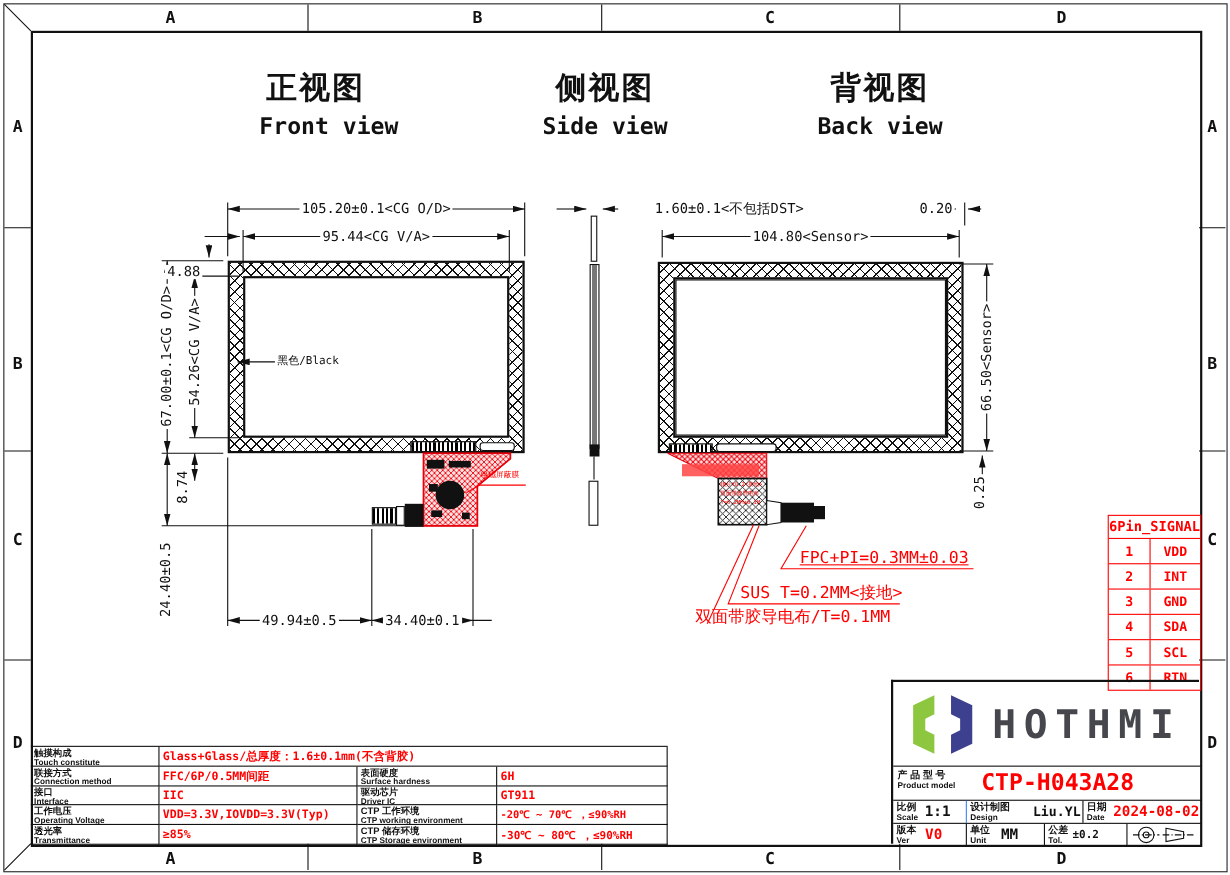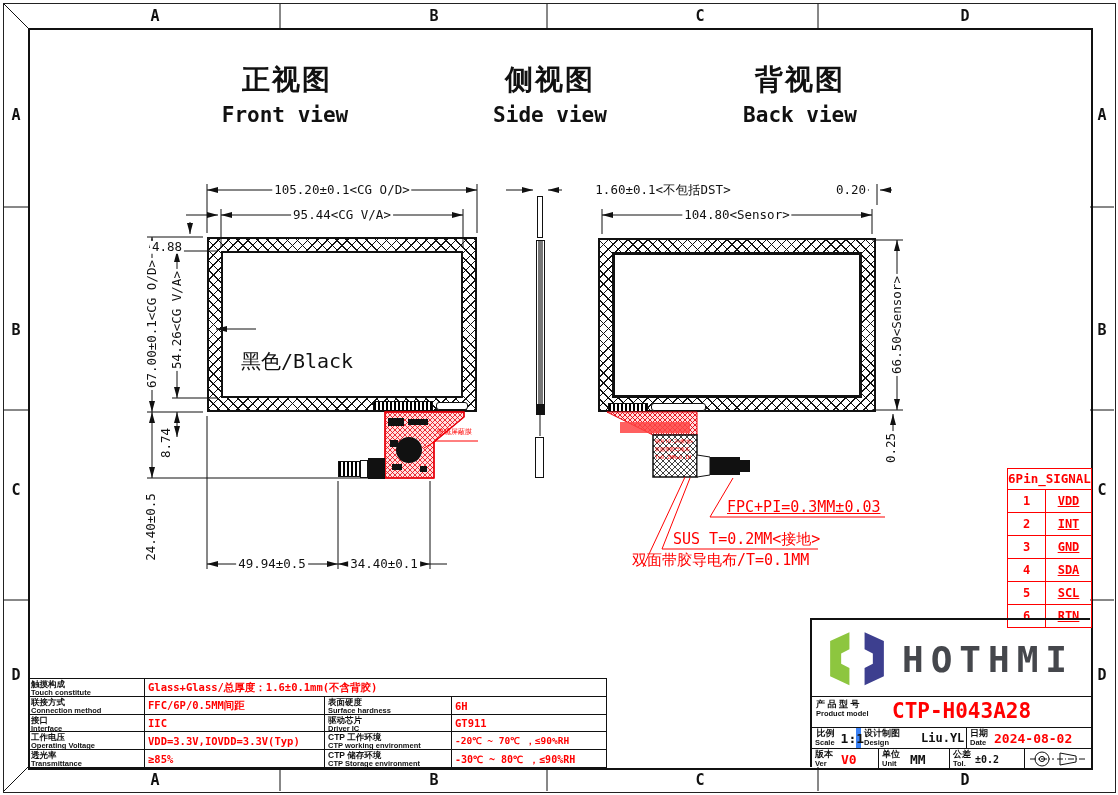--- a/index.html
+++ b/index.html
@@ -23,21 +23,21 @@
   .dim.rot{transform:translate(-50%,-50%) rotate(-90deg);}
   .rednote{color:#f00;font-size:15px;white-space:nowrap;line-height:1;}
   .tinyred{color:#f00;font-size:5px;white-space:nowrap;line-height:1.3;}
   
   .pin-table{left:1007px;top:468px;width:83px;border:1px solid #f00;color:#f00;}
   .pin-title{height:20px;border-bottom:1px solid #f00;text-align:center;font-size:12.5px;font-weight:bold;line-height:20px;}
   .pin-row{display:flex;height:22px;border-bottom:1px solid #f00;}
   .pin-row:last-child{border-bottom:none;}
   .pin-cell{font-size:12px;font-weight:bold;text-align:center;line-height:22px;}
   .pin-num{width:37px;border-right:1px solid #f00;}
-  .pin-sig{flex:1;text-decoration:underline;}
+  .pin-sig{flex:1;}
   
   .spec{left:28px;top:678px;width:579px;height:89px;display:grid;
         grid-template-columns:117px 180px 127px 155px;grid-auto-rows:17.8px;
         border-top:1px solid #111;}
   .spec .cell{border-right:1px solid #111;border-bottom:1px solid #111;overflow:hidden;
         padding:1px 0 0 3px;}
   .spec .lab{font-family:"Liberation Sans",sans-serif;}
   .spec .lab .cn{font-size:8.5px;line-height:1.05;font-weight:bold;}
   .spec .lab .en{font-size:7.5px;line-height:1.05;font-weight:bold;}
   .spec .val{color:#f00;font-size:10.5px;font-weight:bold;display:flex;align-items:center;}
@@ -191,36 +191,36 @@
   <div class="abs zone-label" style="left:16px;top:115px;">A</div>
   <div class="abs zone-label" style="left:16px;top:330px;">B</div>
   <div class="abs zone-label" style="left:16px;top:490px;">C</div>
   <div class="abs zone-label" style="left:16px;top:675px;">D</div>
   <div class="abs zone-label" style="left:1102px;top:115px;">A</div>
   <div class="abs zone-label" style="left:1102px;top:330px;">B</div>
   <div class="abs zone-label" style="left:1102px;top:490px;">C</div>
   <div class="abs zone-label" style="left:1102px;top:675px;">D</div>
 
   <div class="abs vtitle-cn" style="left:287px;top:80px;">正视图</div>
-  <div class="abs vtitle-en" style="left:285px;top:115px;">Front view</div>
+  <div class="abs vtitle-en" style="left:299px;top:115px;">Front view</div>
   <div class="abs vtitle-cn" style="left:550px;top:80px;">侧视图</div>
   <div class="abs vtitle-en" style="left:550px;top:115px;">Side view</div>
   <div class="abs vtitle-cn" style="left:800px;top:80px;">背视图</div>
   <div class="abs vtitle-en" style="left:800px;top:115px;">Back view</div>
 
   <div class="abs dim" style="left:342px;top:190px;">105.20±0.1&lt;CG O/D&gt;</div>
   <div class="abs dim" style="left:342px;top:215px;">95.44&lt;CG V/A&gt;</div>
   <div class="abs dim" style="left:167px;top:208px;margin-top:39px;">4.88</div>
   <div class="abs dim rot" style="left:152px;top:324px;">67.00±0.1&lt;CG O/D&gt;</div>
   <div class="abs dim rot" style="left:177px;top:320px;">54.26&lt;CG V/A&gt;</div>
   <div class="abs dim rot" style="left:166px;top:443px;">8.74</div>
   <div class="abs dim rot" style="left:151px;top:527px;">24.40±0.5</div>
   <div class="abs dim" style="left:272px;top:564px;">49.94±0.5</div>
   <div class="abs dim" style="left:384px;top:564px;">34.40±0.1</div>
-  <div class="abs dim" style="left:297px;top:329px;font-size:20px;margin-top:32px;">黑色/Black</div>
+  <div class="abs dim" style="left:280px;top:329px;font-size:10px;">黑色/Black</div>
   <div class="abs" style="left:437px;top:429px;color:#f00;font-size:7px;line-height:1;">电磁屏蔽膜</div>
   <div class="abs dim" style="left:663px;top:190px;">1.60±0.1&lt;不包括DST&gt;</div>
   <div class="abs dim" style="left:737px;top:215px;">104.80&lt;Sensor&gt;</div>
   <div class="abs dim" style="left:851px;top:190px;">0.20</div>
   <div class="abs dim rot" style="left:897px;top:325px;">66.50&lt;Sensor&gt;</div>
   <div class="abs dim rot" style="left:891px;top:448px;">0.25</div>
 
   <div class="abs rednote" style="left:727px;top:500px;text-decoration:underline;">FPC+PI=0.3MM±0.03</div>
   <div class="abs rednote" style="left:673px;top:532px;">SUS T=0.2MM&lt;接地&gt;</div>
   <div class="abs rednote" style="left:632px;top:553px;">双面带胶导电布/T=0.1MM</div>
@@ -318,21 +318,21 @@
 
     <div class="abs" style="left:0;top:76px;width:280px;height:31px;border-top:1px solid #111;box-sizing:border-box;padding-left:16px;">
       <div class="abs tb-lab" style="left:4px;top:3px;">
         <div class="cn">产 品 型 号</div>
         <div class="en">Product model</div>
       </div>
       <div class="abs red" style="left:80px;top:2px;font-size:21px;font-weight:bold;">CTP-H043A28</div>
     </div>
 
     <div class="abs" style="left:0;top:107px;width:280px;height:21px;border-top:1px solid #111;box-sizing:border-box;display:flex;">
-      <div style="width:49px;border-right:5px solid #3b82f6;box-sizing:border-box;display:flex;align-items:center;text-align:right;">
+      <div style="width:67px;border-right:1px solid #3b82f6;box-sizing:border-box;display:flex;align-items:center;">
         <div class="tb-lab" style="padding-left:3px;">
           <div class="cn">比例</div>
           <div class="en">Scale</div>
         </div>
         <div style="font-size:13px;font-weight:bold;margin-left:6px;">1:1</div>
       </div>
       <div style="width:106px;border-right:1px solid #111;box-sizing:border-box;display:flex;align-items:center;">
         <div class="tb-lab" style="padding-left:3px;">
           <div class="cn">设计制图</div>
           <div class="en">Design</div>

